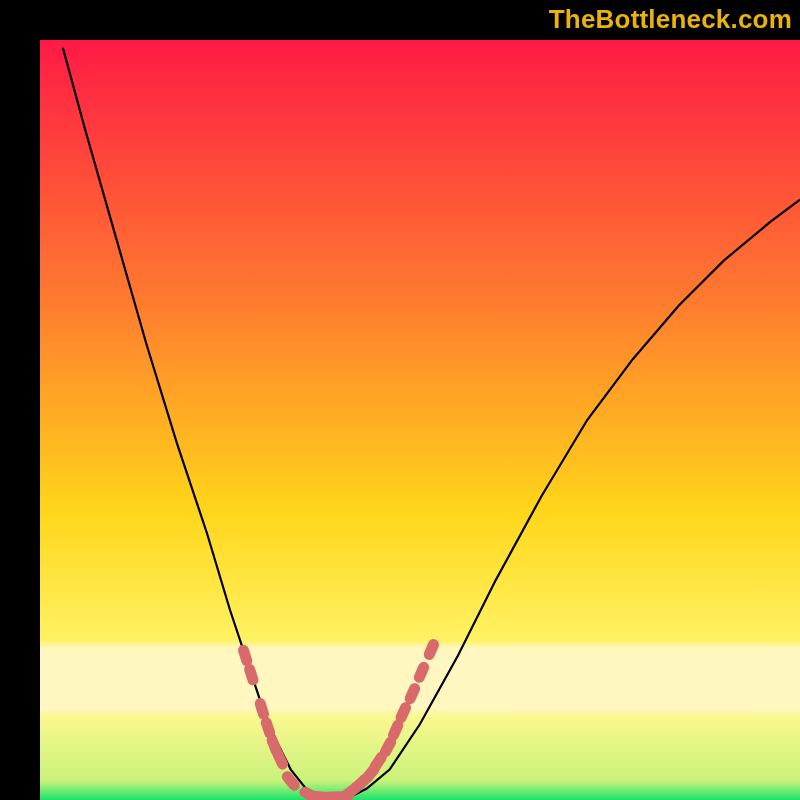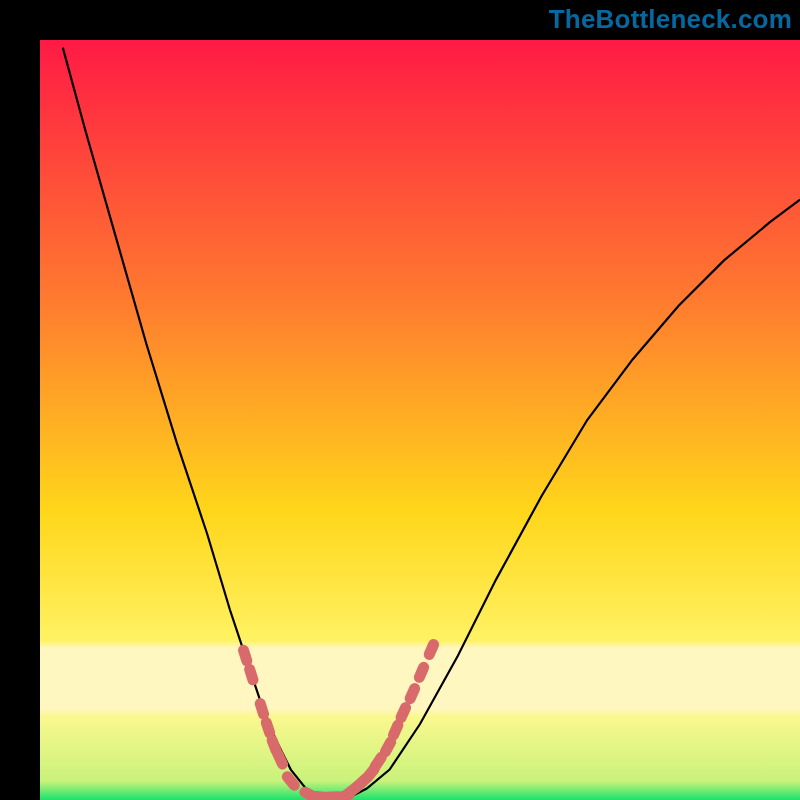--- a/index.html
+++ b/index.html
@@ -18,21 +18,21 @@
     width: 800px;
     height: 800px;
     background: #000;
   }
   .watermark {
     position: absolute;
     top: 4px;
     right: 8px;
     font-size: 26px;
     font-weight: 600;
-    color: #0369a1;
+    color: #eab308;
     letter-spacing: 0.2px;
     user-select: none;
   }
   .plot-area {
     position: absolute;
     left: 40px;
     top: 40px;
     width: 760px;
     height: 760px;
   }

